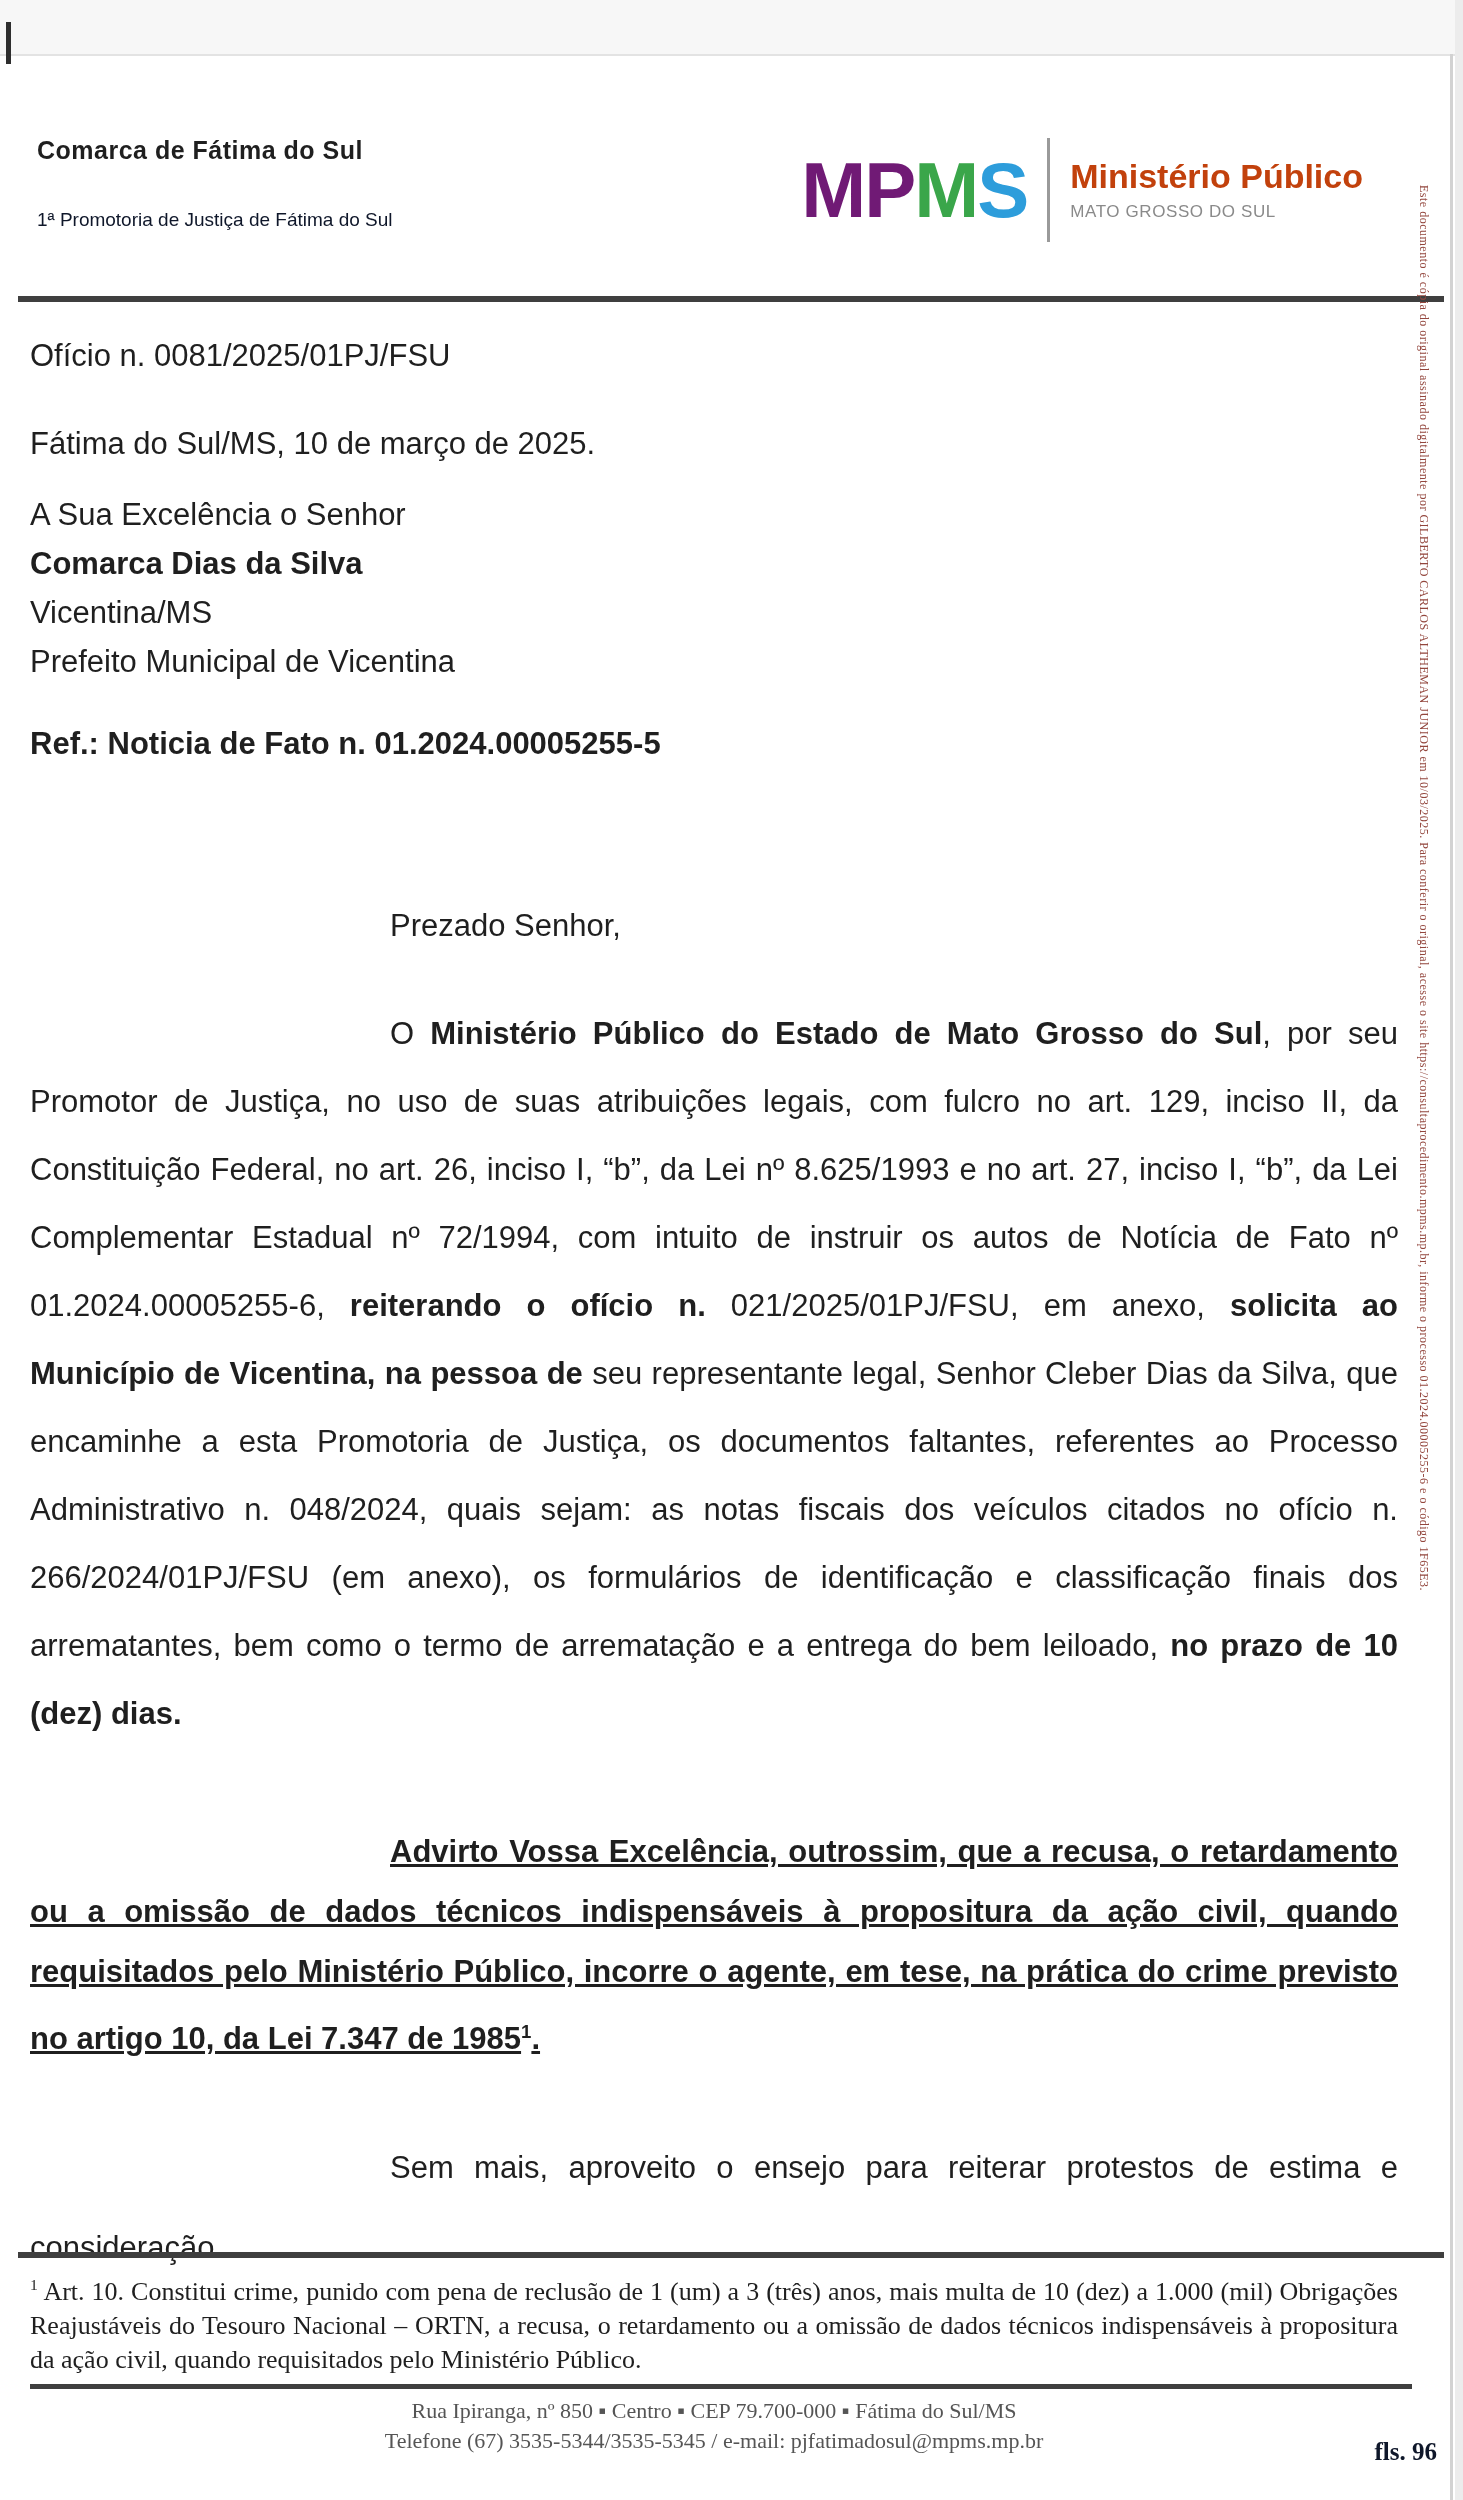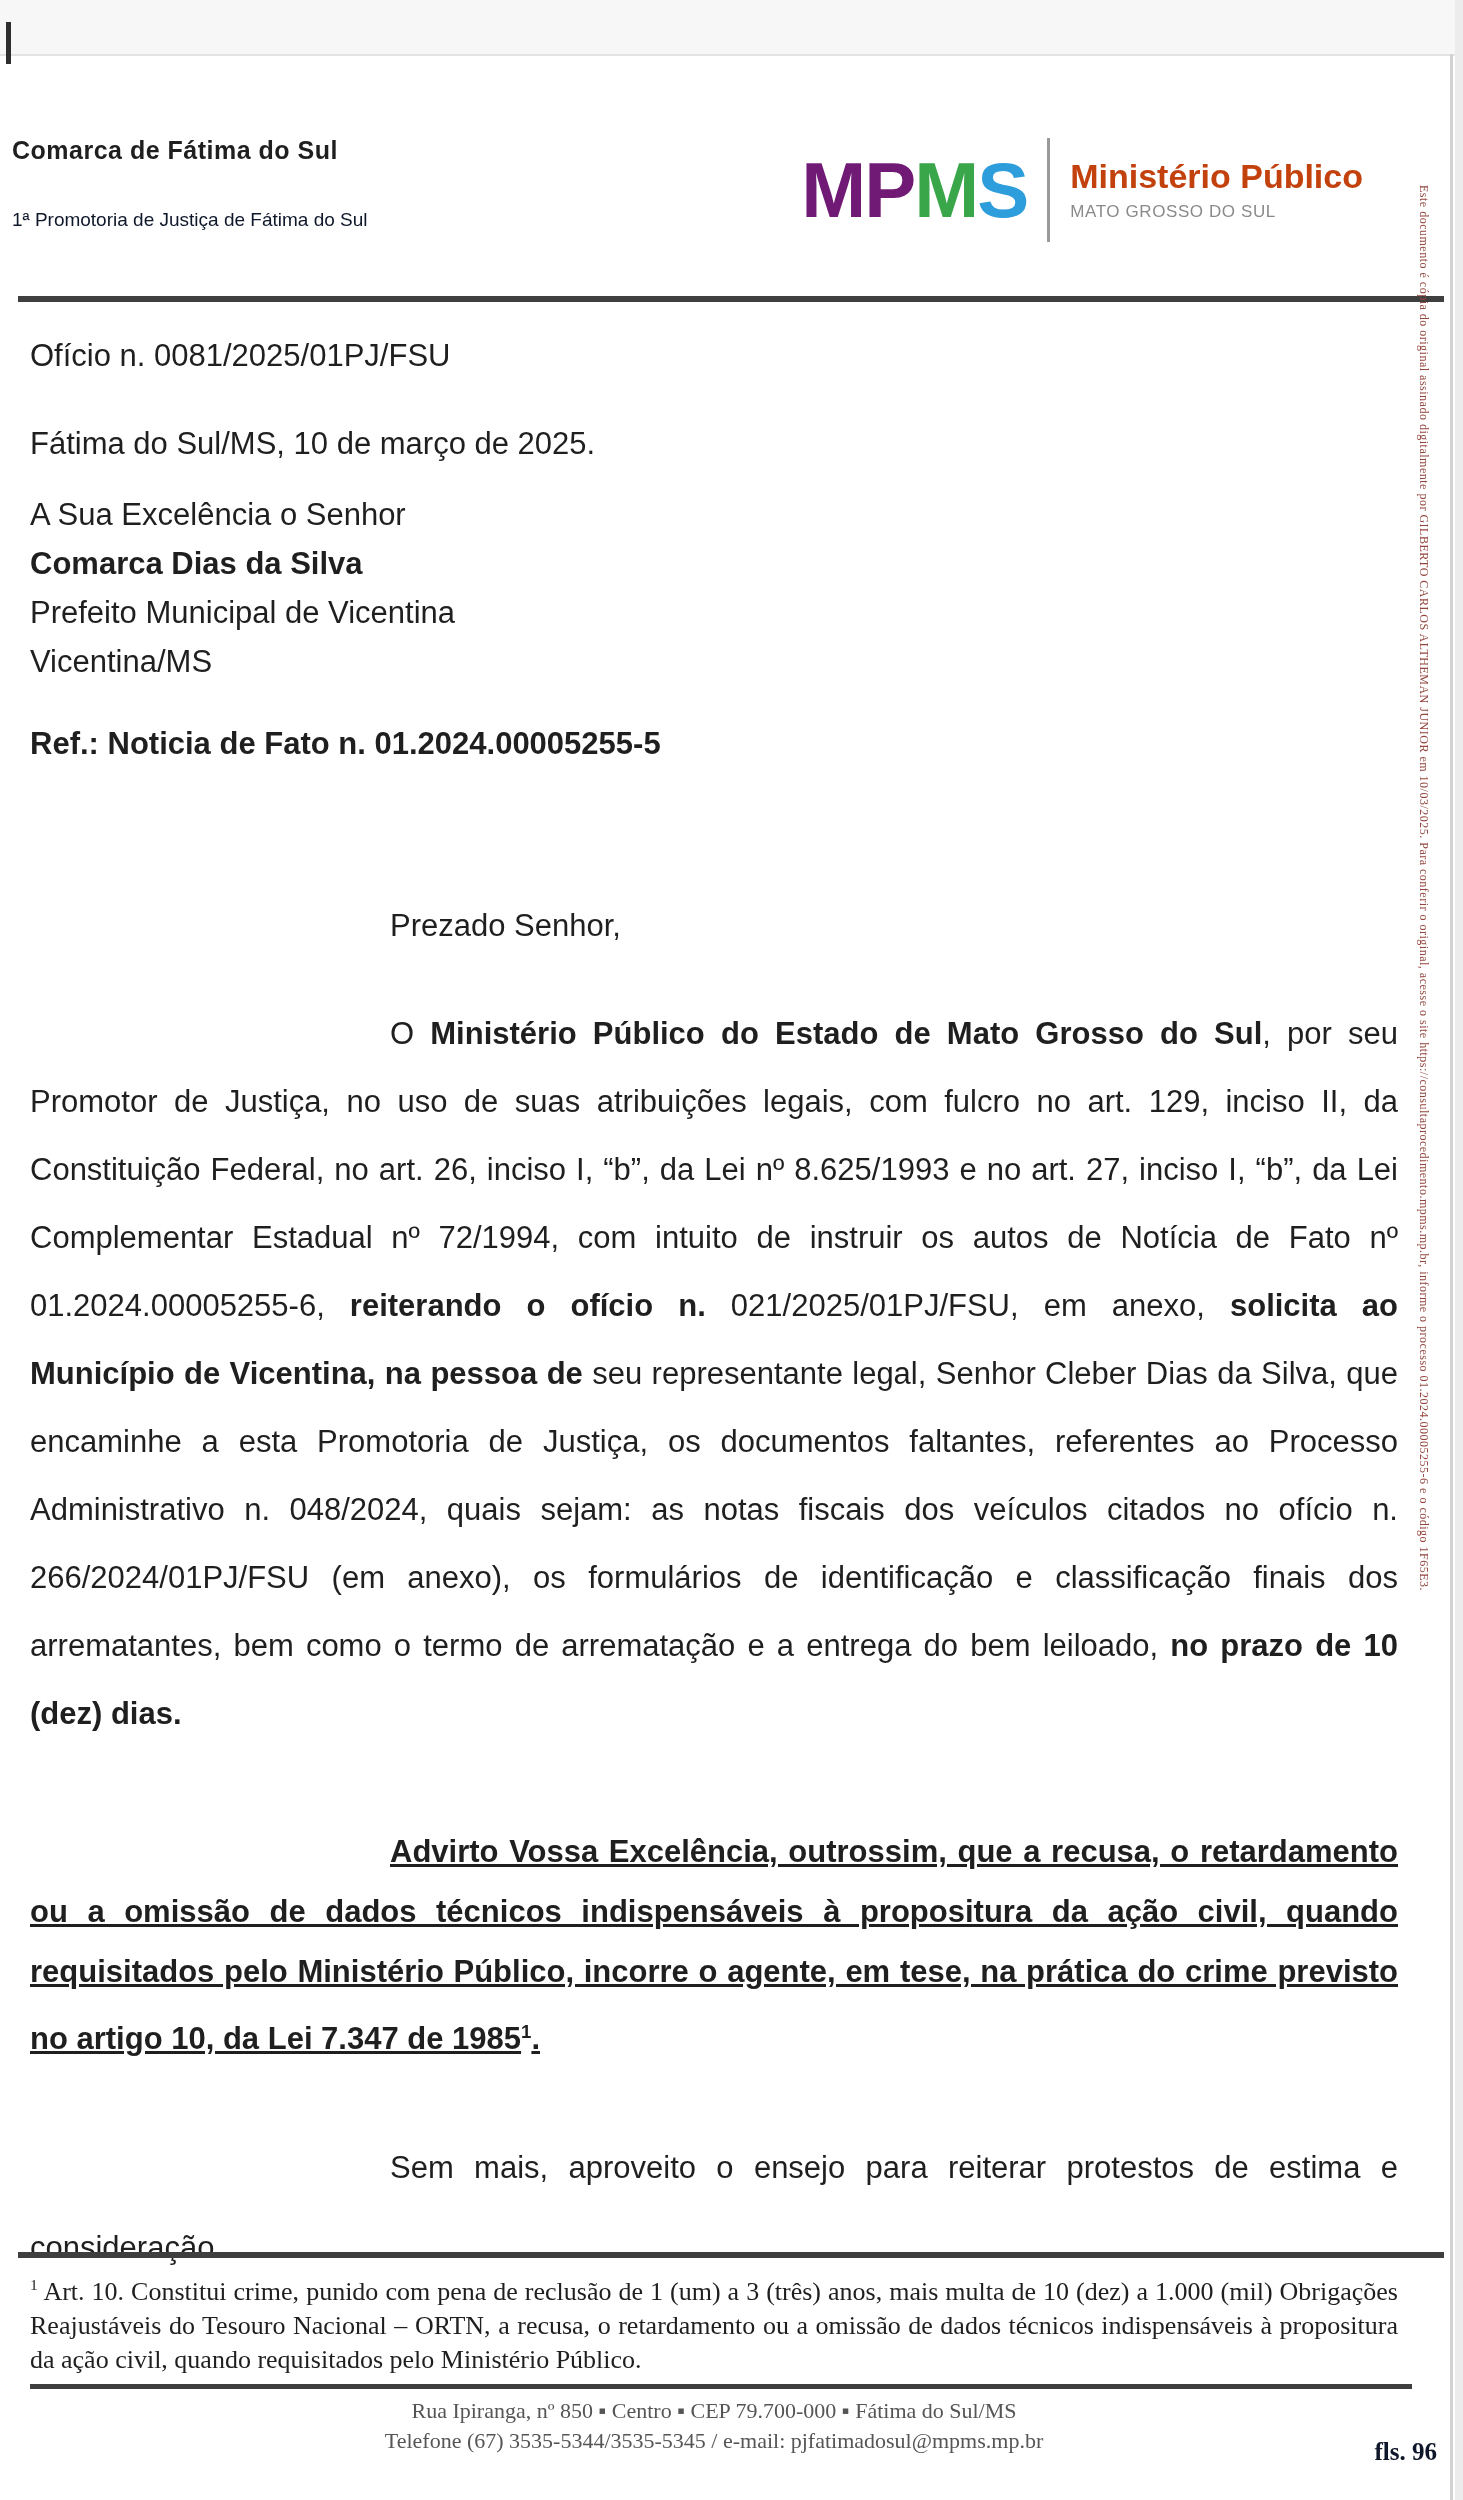--- a/index.html
+++ b/index.html
@@ -16,21 +16,21 @@
   sup{font-size:0.6em;vertical-align:super;}
 
   
   .top-strip{position:absolute;left:0;top:0;width:100%;height:54px;background:#f7f7f7;}
   .top-edge{position:absolute;left:0;top:54px;width:100%;height:2px;background:#e3e3e3;}
   .left-tick{position:absolute;left:6px;top:22px;width:5px;height:42px;background:#2e2e2e;}
   .right-band{position:absolute;right:0;top:0;width:8px;height:100%;background:#ececec;}
   .right-edge{position:absolute;right:10px;top:54px;width:3px;height:2446px;background:#d2d2d2;}
 
   
-  .header-left{position:absolute;left:12px;top:136px;}
+  .header-left{position:absolute;left:37px;top:136px;}
   .comarca{font-size:25px;font-weight:bold;letter-spacing:.5px;}
   .promotoria{margin-top:44px;font-size:19px;color:#0f172a;}
   .logo{position:absolute;top:138px;right:100px;display:flex;align-items:center;gap:20px;}
   .logo-text{font-size:78px;font-weight:800;letter-spacing:-2px;line-height:1;}
   .lg-black{color:#701a75;}
   .lg-green{color:#3aa64a;}
   .lg-blue{color:#2d9ddb;}
   .logo-divider{width:3px;height:104px;background:#9a9a9a;}
   .org-name{font-size:34px;font-weight:bold;color:#c2410c;line-height:1.1;}
   .org-sub{font-size:17px;color:#8a8a8a;letter-spacing:.6px;margin-top:7px;}
@@ -92,22 +92,22 @@
   </div>
 
   <div class="rule rule-header"></div>
 
   <div class="col oficio">Ofício n. 0081/2025/01PJ/FSU</div>
   <div class="col dateline">Fátima do Sul/MS, 10 de março de 2025.</div>
 
   <div class="col addressee">
     <div>A Sua Excelência o Senhor</div>
     <div class="b">Comarca Dias da Silva</div>
+    <div>Vicentina/MS</div>
     <div>Prefeito Municipal de Vicentina</div>
-    <div>Vicentina/MS</div>
   </div>
 
   <div class="col refline">Ref.: Noticia de Fato n. 01.2024.00005255-5</div>
   <div class="col salutation">Prezado Senhor,</div>
 
   <div class="col body-par"><span>O </span><span class="b">Ministério Público do Estado de Mato Grosso do Sul</span><span>, por seu Promotor de Justiça, no uso de suas atribuições legais, com fulcro no art. 129, inciso II, da Constituição Federal, no art. 26, inciso I, “b”, da Lei nº 8.625/1993 e no art. 27, inciso I, “b”, da Lei Complementar Estadual nº 72/1994, com intuito de instruir os autos de Notícia de Fato nº 01.2024.00005255-6, </span><span class="b">reiterando o ofício n. </span><span>021/2025/01PJ/FSU, em anexo, </span><span class="b">solicita ao Município de Vicentina, na pessoa de </span><span>seu representante legal, Senhor Cleber Dias da Silva, que encaminhe a esta Promotoria de Justiça, os documentos faltantes, referentes ao Processo Administrativo n. 048/2024, quais sejam: as notas fiscais dos veículos citados no ofício n. 266/2024/01PJ/FSU (em anexo), os formulários de identificação e classificação finais dos arrematantes, bem como o termo de arrematação e a entrega do bem leiloado, </span><span class="b">no prazo de 10 (dez) dias.</span></div>
   <div class="col warn-par"><span class="b u">Advirto Vossa Excelência, outrossim, que a recusa, o retardamento ou a omissão de dados técnicos indispensáveis à propositura da ação civil, quando requisitados pelo Ministério Público, incorre o agente, em tese, na prática do crime previsto no artigo 10, da Lei 7.347 de 1985</span><sup class="b">1</sup><span class="b u">.</span></div>
   <div class="col close-par">Sem mais, aproveito o ensejo para reiterar protestos de estima e consideração.</div>
 
   <div class="rule rule-footnote"></div>

